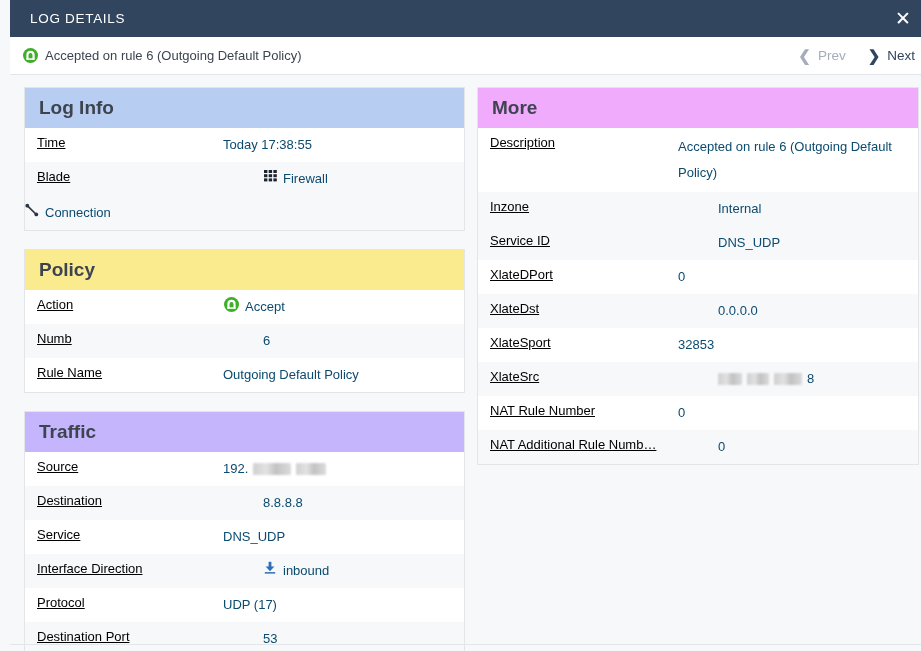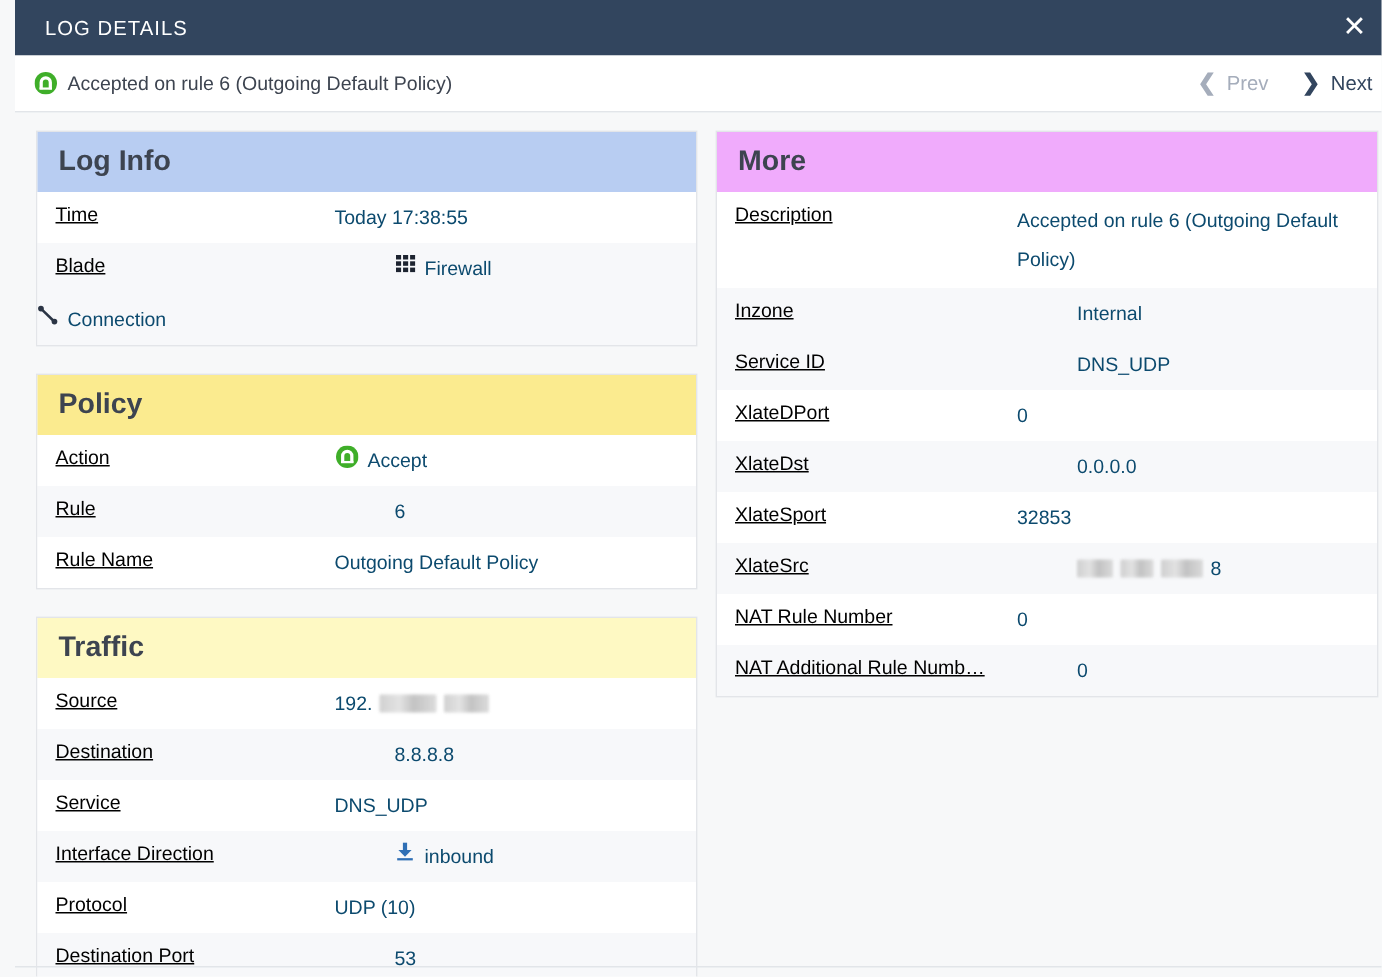--- a/index.html
+++ b/index.html
@@ -107,21 +107,21 @@
   }
   .card-header {
     padding: 9px 14px;
     font-weight: bold;
     font-size: 19px;
     color: #3d4450;
     box-sizing: border-box;
   }
   .hdr-loginfo { background: #b8cdf2; }
   .hdr-policy  { background: #fbeb8f; }
-  .hdr-traffic { background: #fef9c3; }
+  .hdr-traffic { background: #c4b5fd; }
   .hdr-more    { background: #f0abfc; }
 
   .row {
     display: flex;
     align-items: flex-start;
     min-height: 30px;
     padding: 6px 0 6px 0;
     box-sizing: border-box;
     background: #ffffff;
   }
@@ -278,21 +278,21 @@
                 <circle cx="8" cy="8" r="8" fill="#3fae29"></circle>
                 <path d="M3.6 12.3 V7.4 a4.4 4.4 0 0 1 8.8 0 V12.3 H10.1 V7.4 a2.1 2.1 0 0 0 -4.2 0 V12.3 Z" fill="#ffffff"></path>
                 <rect x="3.6" y="11.0" width="8.8" height="1.6" fill="#ffffff"></rect>
               </svg>
             </span>
             <span>Accept</span>
           </div>
         </div>
 
         <div class="row alt">
-          <div class="row-label">Rule</div>
+          <div class="row-label">Numb</div>
           <div class="row-value">6</div>
         </div>
 
         <div class="row">
           <div class="row-label">Rule Name</div>
           <div class="row-value">Outgoing Default Policy</div>
         </div>
       </div>
 
       <div class="card">
@@ -328,21 +328,21 @@
                 <path d="M1.6 5.6 L10.4 5.6 L6 10.2 Z" fill="#2f6fb5"></path>
                 <rect x="0.8" y="11.1" width="10.4" height="1.5" fill="#2f6fb5"></rect>
               </svg>
             </span>
             <span>inbound</span>
           </div>
         </div>
 
         <div class="row">
           <div class="row-label">Protocol</div>
-          <div class="row-value">UDP (10)</div>
+          <div class="row-value">UDP (17)</div>
         </div>
 
         <div class="row alt">
           <div class="row-label">Destination Port</div>
           <div class="row-value">53</div>
         </div>
 
       </div>
 
     </div>

